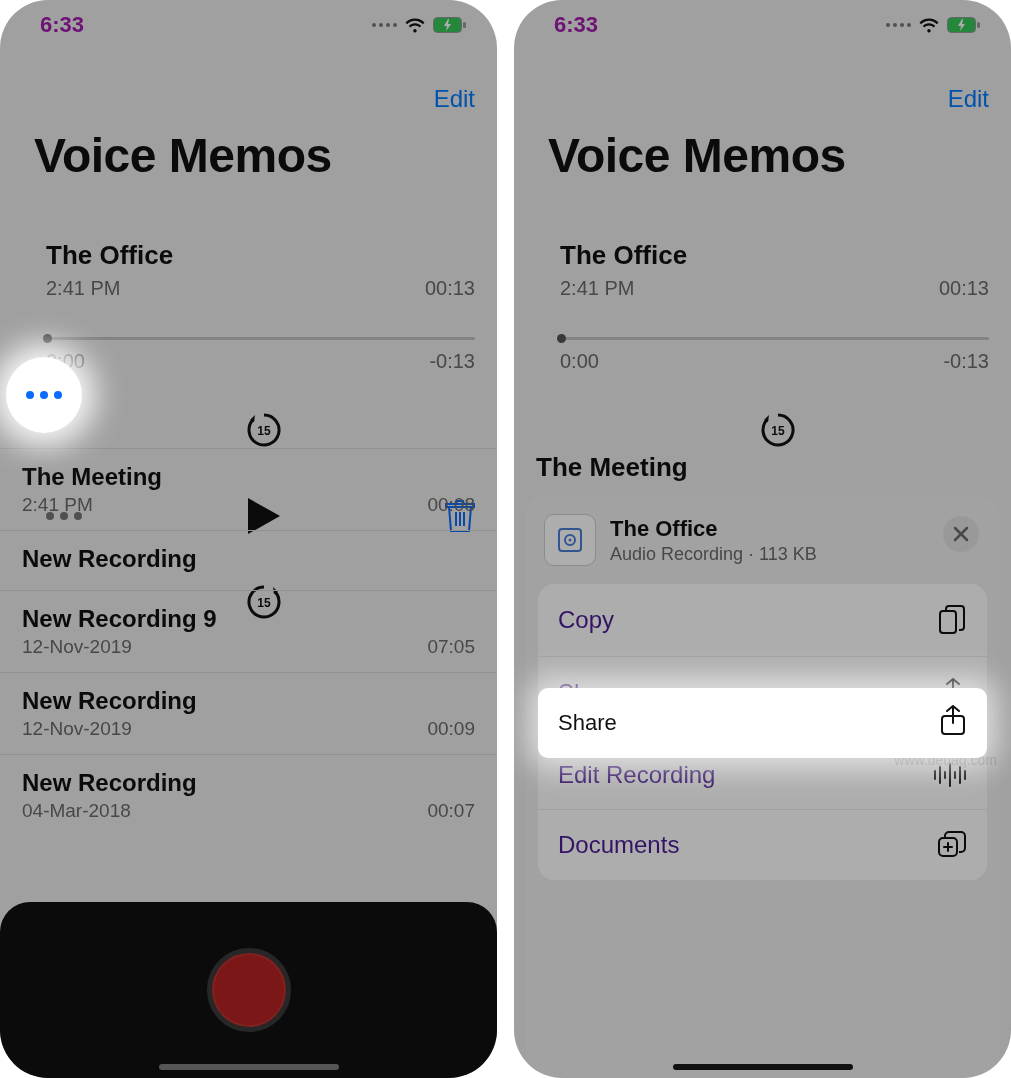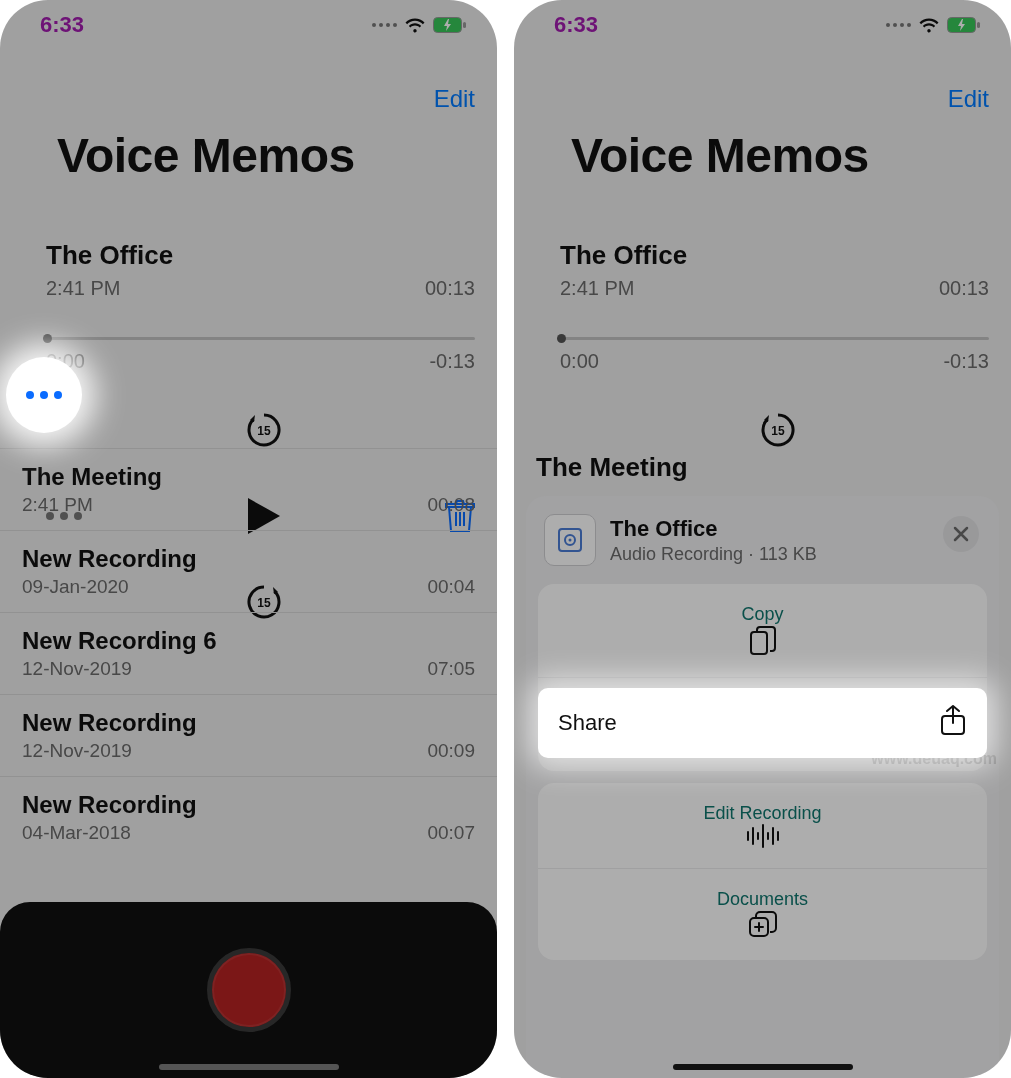--- a/index.html
+++ b/index.html
@@ -9,21 +9,21 @@
   .phone { position:relative; flex:0 0 497px; height:1078px; background:#ececec; border-radius:48px; overflow:hidden; }
   .overlay { position:absolute; inset:0; background:rgba(0,0,0,0.32); pointer-events:none; z-index:50; }
   .status-bar { position:absolute; top:0; left:0; right:0; height:50px; display:flex; align-items:center; justify-content:space-between; padding:0 30px 0 40px; z-index:10; }
   .status-time { font-size:22px; font-weight:700; color:#a21caf; }
   .status-icons { display:flex; align-items:center; gap:7px; }
   .dots-signal { display:flex; gap:3px; align-items:flex-end;}
   .dots-signal span { width:4px; height:4px; border-radius:50%; background:#777; }
   .wifi-icon svg, .battery-icon svg { display:block; }
   .screen { position:absolute; top:50px; left:0; right:0; bottom:0; padding:0 40px;margin-left:24px; }
   .edit-link { position:absolute; top:35px; right:22px; font-size:24px; color:#007aff; }
-  .page-title { position:absolute; top:78px; left:33px; font-size:48px; font-weight:800; color:#111; letter-spacing:-0.5px;}
+  .page-title { position:absolute; top:78px; left:10px; font-size:48px; font-weight:800; color:#111; letter-spacing:-0.5px;}
   
   .sel-memo { position:absolute; top:190px; left:22px; right:22px; }
   .sel-title { font-size:26px; font-weight:700; color:#111; margin-bottom:6px;}
   .sel-row { display:flex; justify-content:space-between; font-size:20px; color:#6a6a6a; }
   .track-line { position:absolute; top:287px; left:22px; right:22px; height:3px; background:#c2c2c2; border-radius:2px;}
   .track-dot { position:absolute; left:-3px; top:-3px; width:9px; height:9px; border-radius:50%; background:#555;}
   .track-times { position:absolute; top:300px; left:22px; right:22px; display:flex; justify-content:space-between; font-size:20px; color:#6a6a6a;}
   .controls { position:absolute; top:360px; left:22px; right:22px; display:flex; align-items:center; justify-content:space-between; }
   .more-dots { display:flex; gap:6px; align-items:center;}
   .more-dots span { width:8px; height:8px; border-radius:50%; background:#777;}
@@ -46,27 +46,27 @@
   .second-title { position:absolute; top:452px; left:22px; font-size:26px; font-weight:700; color:#111;}
   
   .sheet { position:absolute; left:12px; right:12px; top:496px; bottom:0; background:#efeff1; border-top-left-radius:20px; border-top-right-radius:20px; z-index:30; padding:14px 12px 0 12px; }
   .sheet-head { display:flex; align-items:center; gap:14px; padding:4px 6px 18px 6px; position:relative;}
   .sheet-thumb { width:52px; height:52px; border:1px solid #cfcfd2; border-radius:10px; background:#fff; display:flex; align-items:center; justify-content:center;}
   .sheet-thumb svg { display:block;}
   .sheet-head-text .t1 { font-size:22px; font-weight:600; color:#111;}
   .sheet-head-text .t2 { font-size:18px; color:#6a6a6a; margin-top:2px;}
   .sheet-close { position:absolute; right:8px; top:6px; width:36px; height:36px; border-radius:50%; background:#e2e2e4; display:flex; align-items:center; justify-content:center;}
   .sheet-group { background:#fff; border-radius:16px; margin-bottom:12px; overflow:hidden;}
-  .sheet-row { display:flex; align-items:center; justify-content:space-between; padding:20px 20px; border-top:1px solid #ececee; font-size:18px; color:#0f766e;flex-direction:column;}
+  .sheet-row { display:flex; align-items:center; justify-content:space-between; padding:20px 20px; border-top:1px solid #ececee; font-size:24px; color:#4c1d95;}
   .sheet-row:first-child { border-top:none;}
   .sheet-row svg { display:block; flex-shrink:0;}
   
   .share-highlight { position:absolute; z-index:60; left:24px; right:24px; top:688px; height:70px; background:#fff; border-radius:10px; box-shadow:0 0 30px 10px rgba(255,255,255,0.65); display:flex; align-items:center; justify-content:space-between; padding:0 20px; font-size:22px; color:#111;}
   .phone-right .home-ind { background:#111; z-index:70;}
-  .watermark { position:absolute; bottom:310px; right:14px; font-size:16px; color:rgba(120,120,120,0.7); z-index:55;font-weight:bold;}
+  .watermark { position:absolute; bottom:310px; right:14px; font-size:14px; color:rgba(120,120,120,0.7); z-index:55;}
 </style>
 </head>
 <body>
 
 <div class="container">
 
   <div class="phone phone-left">
     <div class="overlay"></div>
 
     <div class="status-bar">
@@ -157,27 +157,23 @@
     <div class="list">
       <div class="list-item">
         <div class="li-title">The Meeting</div>
         <div class="li-row">
             <span>2:41 PM</span>
             <span>00:08</span>
           </div>
       </div>
       <div class="list-item">
         <div class="li-title">New Recording</div>
-        <div class="li-row">
-            <span>09-Jan-2020</span>
-            <span>00:04</span>
-          </div>
-      </div>
-      <div class="list-item">
-        <div class="li-title">New Recording 6</div>
+      </div>
+      <div class="list-item">
+        <div class="li-title">New Recording 9</div>
         <div class="li-row">
             <span>12-Nov-2019</span>
             <span>07:05</span>
           </div>
       </div>
       <div class="list-item">
         <div class="li-title">New Recording</div>
         <div class="li-row">
             <span>12-Nov-2019</span>
             <span>00:09</span>

